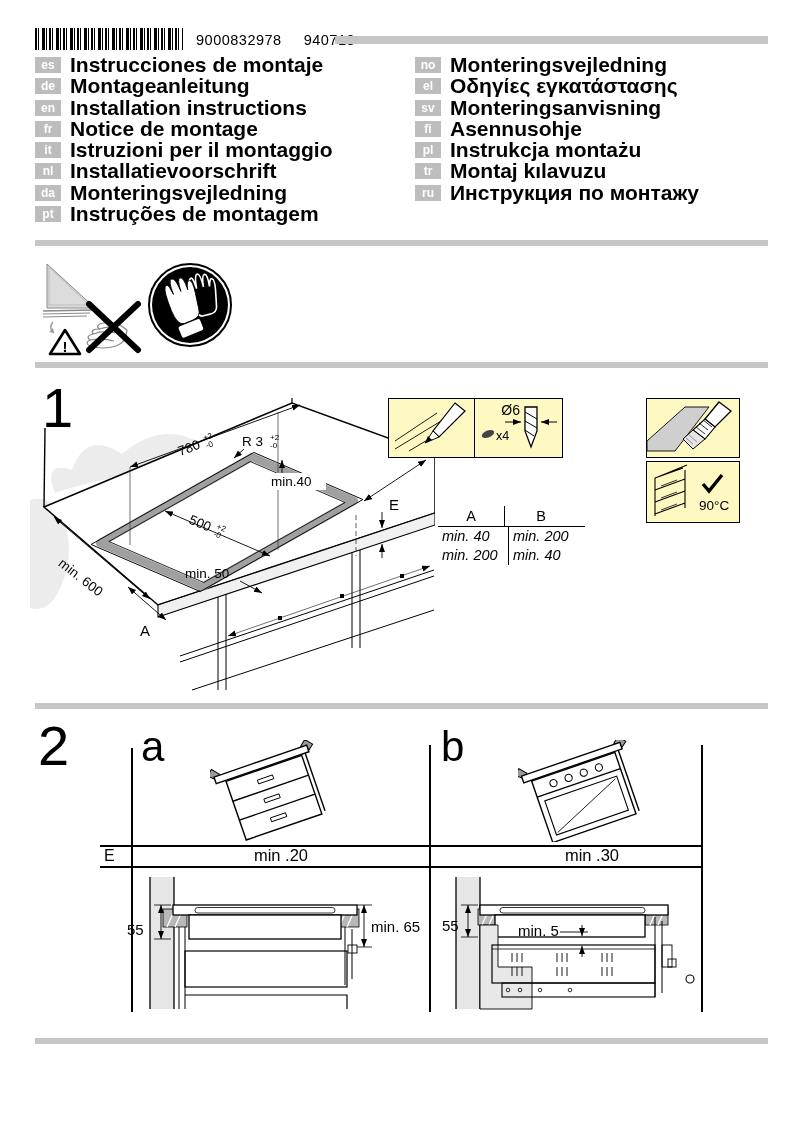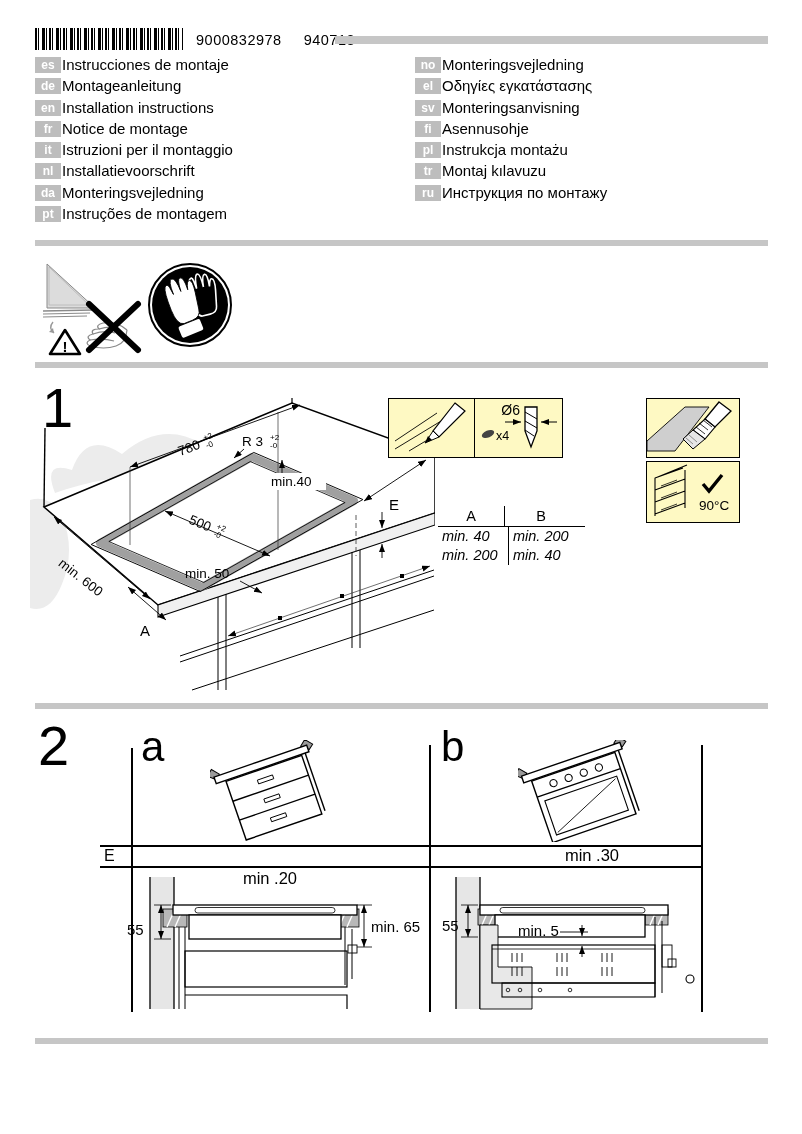--- a/index.html
+++ b/index.html
@@ -8,21 +8,21 @@
   .abs{position:absolute;}
   .barcode{width:148px;height:22px;
     background:repeating-linear-gradient(90deg,#000 0 2px,#fff 2px 3px,#000 3px 4px,#fff 4px 7px,#000 7px 10px,#fff 10px 11px,#000 11px 12px,#fff 12px 14px);}
   .partnums{font-size:14.5px;letter-spacing:.5px;}
   .partnums span{margin-right:22px;}
   .graybar{background:#c6c6c6;height:6px;width:733px;left:35px;}
   .lang-col{display:flex;flex-direction:column;}
   .lang-row{display:flex;align-items:center;height:16px;margin-bottom:5.3px;}
   .lang-tag{display:inline-block;width:26px;height:16px;background:#bdbdbd;color:#fff;
     font-size:12px;font-weight:bold;text-align:center;line-height:16px;flex:0 0 26px;}
-  .lang-label{margin-left:1px;font-size:15px;font-weight:normal;white-space:nowrap;line-height:16px;}
+  .lang-label{margin-left:9px;font-size:21px;font-weight:bold;white-space:nowrap;line-height:16px;}
   .bignum{font-size:56px;line-height:1;}
   .biglet{font-size:42px;line-height:1;}
   .detailbox{border:1.3px solid #000;background:#fef9c3;}
   svg{display:block;}
   svg text{font-family:"Liberation Sans","DejaVu Sans",sans-serif;}
   .abtable{font-size:14.5px;}
   .abtable .hdr{display:flex;text-align:center;border-bottom:1.6px solid #000;}
   .abtable .hdr div{height:20px;line-height:20px;}
   .abtable .row{display:flex;font-style:italic;}
   .abtable .row div{height:19px;line-height:19px;padding-left:4px;}
@@ -342,21 +342,21 @@
       <circle cx="88" cy="34" r="3.6" stroke-width="1.1"></circle>
       <rect x="26" y="48" width="76" height="36" stroke-width="1.1"></rect>
       <line x1="28" y1="82" x2="100" y2="50" stroke-width="0.8"></line>
       <line x1="112" y1="24" x2="112" y2="88"></line>
     </g>
   </svg>
 
   <div class="abs hline" style="left:100px;top:845px;width:602px;"></div>
   <div class="abs hline" style="left:100px;top:866px;width:602px;"></div>
   <div class="abs" style="left:104px;top:847px;font-size:16px;">E</div>
-  <div class="abs eclr" style="left:122px;top:846px;width:296px;margin-top:23px;">min .20</div>
+  <div class="abs eclr" style="left:133px;top:846px;width:296px;">min .20</div>
   <div class="abs eclr" style="left:431px;top:846px;width:322px;">min .30</div>
 
   <svg class="abs" style="left:115px;top:875px;" width="315" height="136" viewBox="0 0 315 136">
     <defs>
       <marker id="ah3" markerWidth="9" markerHeight="8" refX="8" refY="3" orient="auto-start-reverse" markerUnits="userSpaceOnUse">
           <path d="M0,0 L8,3 L0,6 Z" fill="#000"></path>
         </marker>
     </defs>
     <rect x="35" y="2" width="24" height="132" fill="#e6e6e6"></rect>
     <line x1="35" y1="2" x2="35" y2="134" stroke="#000" stroke-width="1.3"></line>

